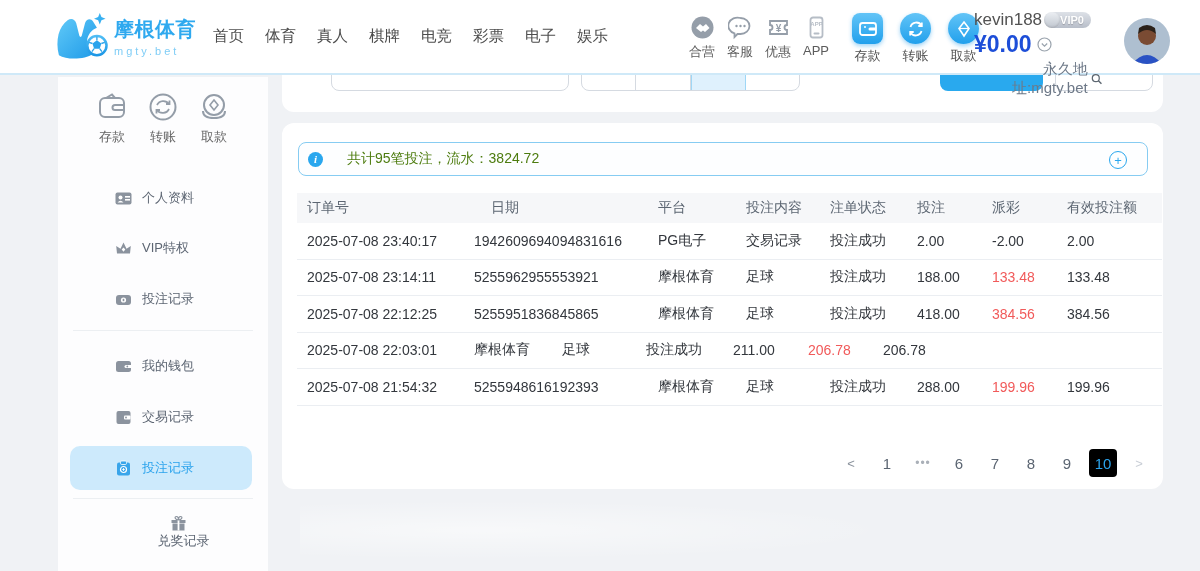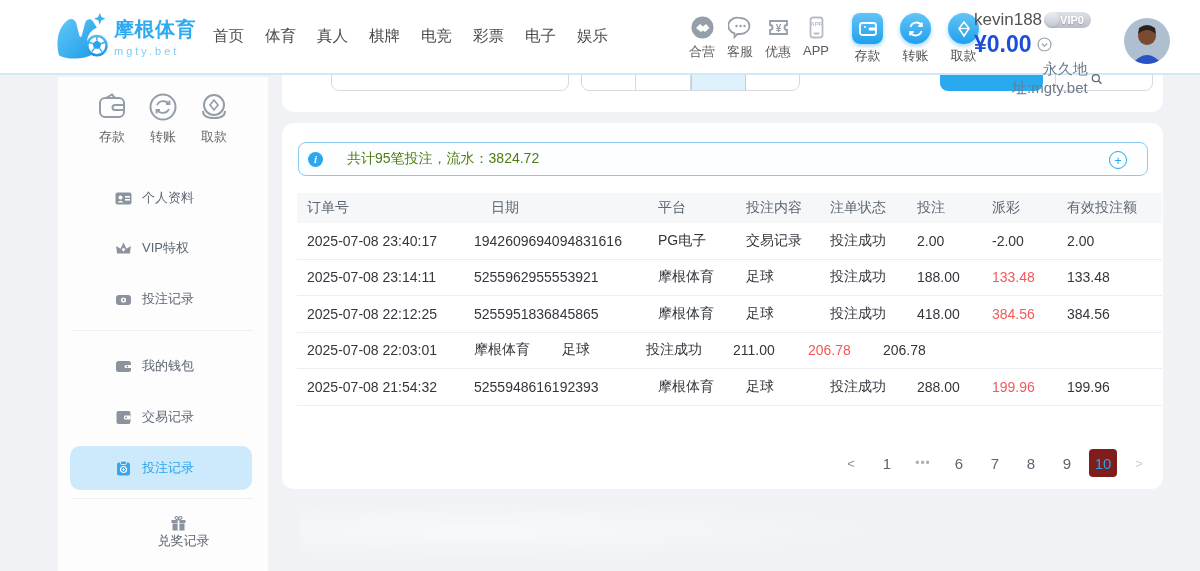--- a/index.html
+++ b/index.html
@@ -75,21 +75,21 @@
   .th { font-size:14px; color:#5c6672; padding-left:10px; white-space:nowrap; }
   .trow { display:flex; height:36.5px; align-items:center; border-bottom:1px solid #ebeef2; }
   .td { font-size:14px; color:#33373d; padding-left:10px; white-space:nowrap; overflow:hidden; }
   .td.red { color:#f15a5a; }
   .cw0{width:167px;} .cw1{width:184px;} .cw2{width:88px;} .cw3{width:84px;} .cw4{width:87px;} .cw5{width:75px;} .cw6{width:75px;} .cw7{width:105px;}
 
   .pager { position:absolute; right:10px; top:326px; display:flex; align-items:center; gap:8px; }
   .pg { min-width:28px; height:28px; display:flex; align-items:center; justify-content:center; font-size:15px; color:#5b6572; border-radius:4px; cursor:pointer; padding:0 4px; }
   .pg.arrow { color:#8a929c; font-size:13px; }
   .pg.arrow.disabled { color:#c9ced6; }
-  .pg.active { background:#7f1d1d; color:#2ba3ec; }
+  .pg.active { background:#000000; color:#2ba3ec; }
   .pg.dots { color:#aab0b8; font-size:12px; letter-spacing:1px; }
 
   .watermark { position:absolute; left:300px; top:500px; width:600px; height:60px; background:radial-gradient(ellipse at 30% 50%, rgba(255,255,255,.5), rgba(255,255,255,0) 70%); }
 </style>
 </head>
 <body>
 
 <div id="page">
 
   <div class="topcard"></div>

